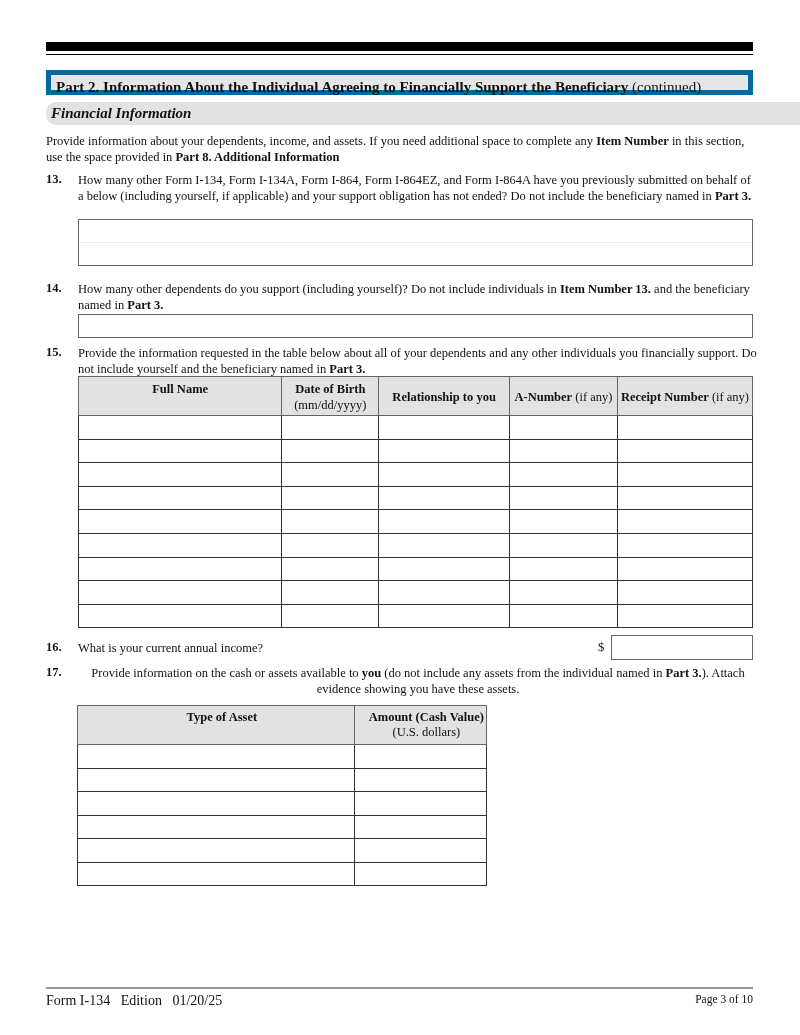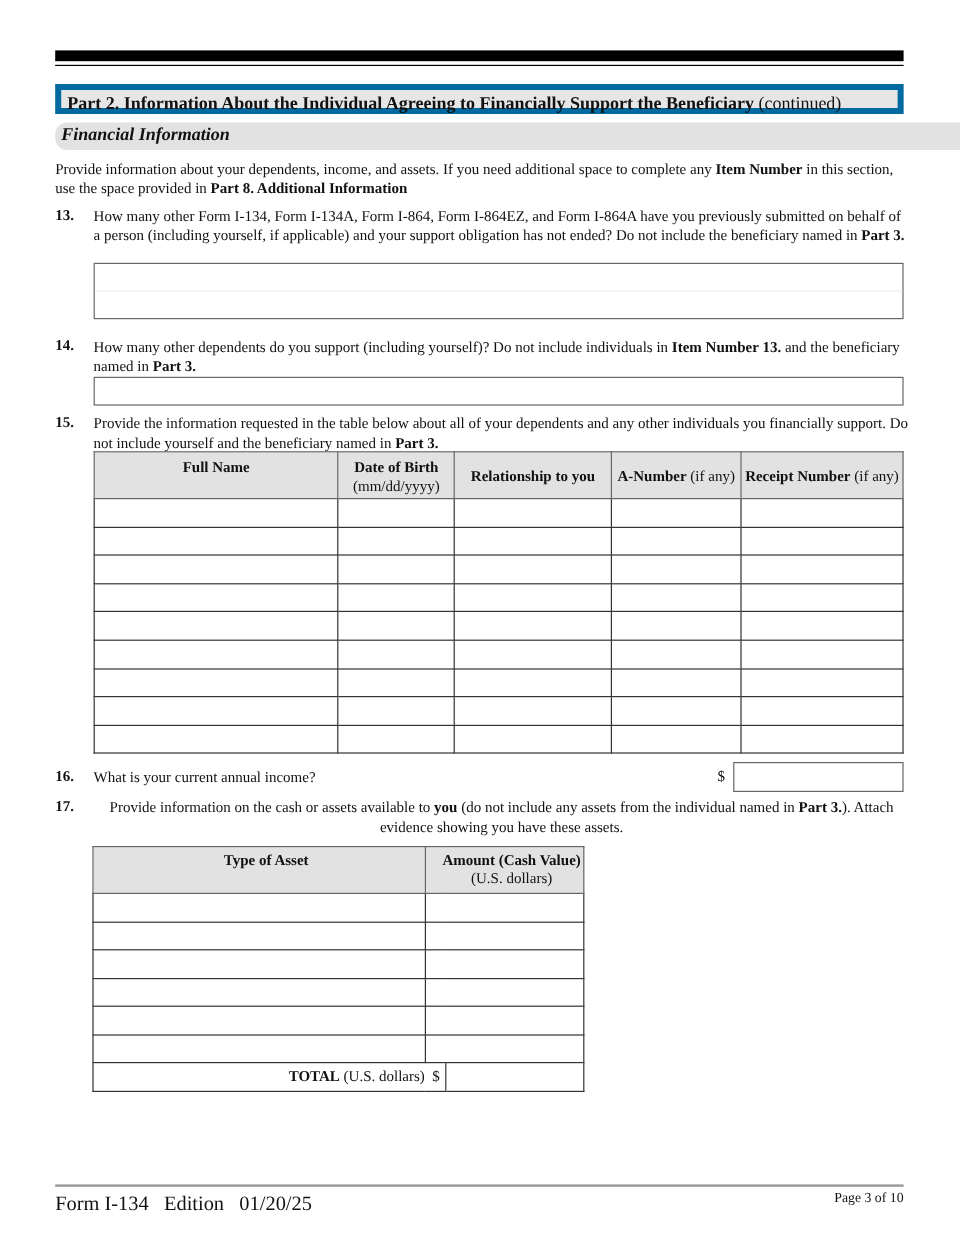--- a/index.html
+++ b/index.html
@@ -24,21 +24,21 @@
   .dep-table td { height: 23.6px; }
   .income-dollar { left: 598px; top: 640px; font-size: 12.5px; }
   .income-field { left: 611px; top: 635px; width: 142px; height: 25px; }
   .asset-table { left: 77px; top: 705px; width: 410px; }
   .asset-table th, .asset-table td { border: 1px solid #333; }
   .asset-table th { background: #e2e2e2; font-weight: bold; font-size: 12.5px; text-align: center; vertical-align: top; padding: 4px 2px 2px 14px; height: 39px; line-height: 15px; border-color: #666; }
   .asset-table th .normal { font-weight: normal; }
   .asset-table td { height: 23.5px; }
   .total-label { text-align: right; padding-right: 4px; font-size: 12.5px; }
   .footer-line { left: 46px; top: 987px; width: 707px; height: 2px; background: #999; }
-  .footer-left { left: 46px; top: 993px; font-size: 17px; white-space: pre; }
+  .footer-left { left: 46px; top: 993px; font-size: 14px; white-space: pre; }
   .footer-right { right: 47px; top: 993px; font-size: 11.5px; }
 </style>
 </head>
 <body>
 
 <div class="abs topbar"></div>
 <div class="abs topline"></div>
 
 <div class="abs part-header">
   <b>Part 2. Information About the Individual Agreeing to Financially Support the Beneficiary</b><span> (continued)</span>
@@ -47,21 +47,21 @@
 <div class="abs section-header">
   <span>Financial Information</span>
 </div>
 
 <div class="abs intro">
   <span>Provide information about your dependents, income, and assets. If you need additional space to complete any </span><b>Item Number</b><span> in this section, use the space provided in </span><b>Part 8.  Additional Information</b>
 </div>
 
 <div class="abs item-num" style="left:46px; top:172px;">13.</div>
 <div class="abs item-text" style="left:78px; top:172px; width:680px;">
-  <span>How many other Form I-134, Form I-134A, Form I-864, Form I-864EZ, and Form I-864A have you previously submitted on behalf of a person (including yourself, if applicable) and your support obligation has not ended? Do not include the beneficiary named in </span><b>Part 3.</b>
+  <span>How many other Form I-134, Form I-134A, Form I-864, Form I-864EZ, and Form I-864A have you previously submitted on behalf of a below (including yourself, if applicable) and your support obligation has not ended? Do not include the beneficiary named in </span><b>Part 3.</b>
 </div>
 <div class="abs field" style="left:78px; top:219px; width:675px; height:47px;">
   <div class="field-split" style="margin-top:22px;"></div>
 </div>
 
 <div class="abs item-num" style="left:46px; top:281px;">14.</div>
 <div class="abs item-text" style="left:78px; top:281px; width:680px;">
   <span>How many other dependents do you support (including yourself)? Do not include individuals in </span><b>Item Number 13.</b><span> and the beneficiary named in </span><b>Part 3.</b>
 </div>
 <div class="abs field" style="left:78px; top:314px; width:675px; height:24px;"></div>
@@ -195,22 +195,18 @@
         <td colspan="2"></td>
       </tr>
     <tr>
         <td></td>
         <td colspan="2"></td>
       </tr>
     <tr>
         <td></td>
         <td colspan="2"></td>
       </tr>
-    <tr>
-      <td colspan="2" class="total-label" style="border-right:none;"><b>TOTAL</b><span> (U.S. dollars)</span>&nbsp;&nbsp;<span>$</span></td>
-      <td></td>
-    </tr>
   </tbody>
 </table>
 
 <div class="abs footer-line"></div>
 <div class="abs footer-left">Form I-134   Edition   01/20/25</div>
 <div class="abs footer-right">Page 3 of 10</div>
 
 </body></html>

